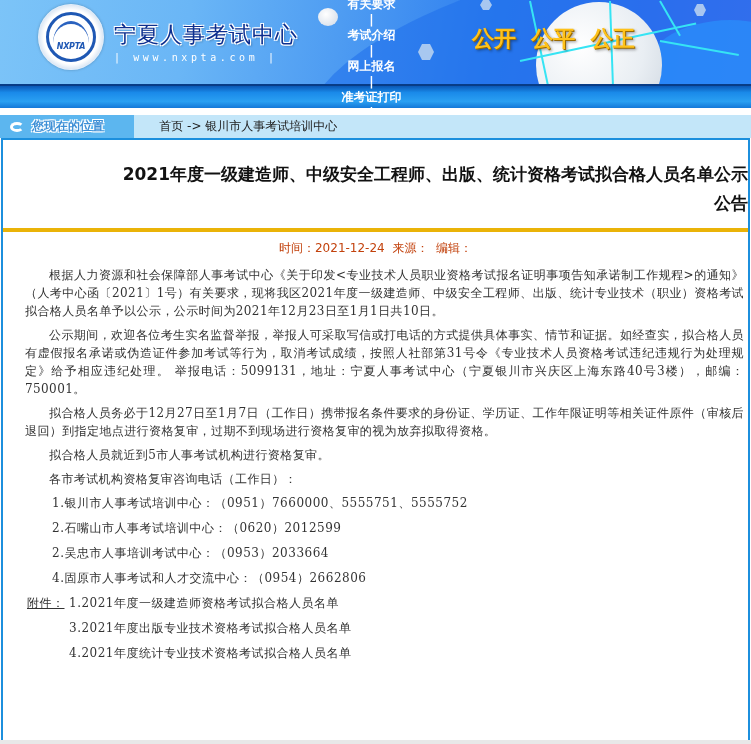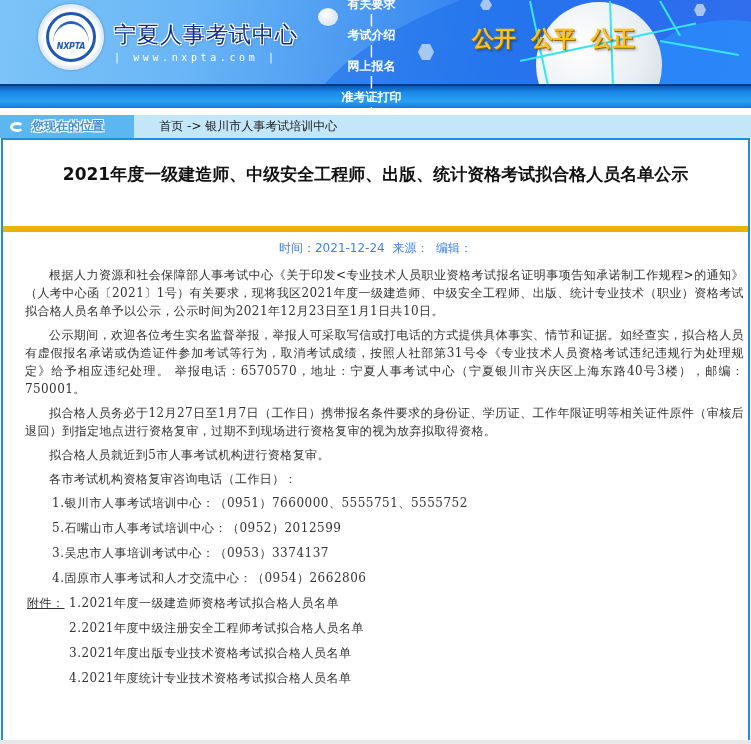--- a/index.html
+++ b/index.html
@@ -98,28 +98,28 @@
   }
   .crumb-path { padding-left: 10px; font-size: 12px; color: #222; white-space: pre; }
   .crumb-link { color: #222; cursor: pointer; }
 
   
   .content {
     position: absolute; left: 1px; top: 138px; width: 749px; height: 602px;
     border: 2px solid #1c8fdd; border-bottom: none; background: #fff;
   }
   .title-block {
-    height: 92px; border-bottom: 6px solid #eab308; text-align: center; padding-top: 20px;
+    height: 92px; border-bottom: 4px solid #eab308; text-align: right; padding-top: 20px;
   }
   .title {
     font-family: "DejaVu Sans", sans-serif; font-weight: bold; font-size: 17px; color: #111;
     line-height: 29px;
   }
   .meta {
-    text-align: center; font-size: 12px; color: #3b82f6; padding-top: 8px; height: 28px; white-space: pre;
+    text-align: center; font-size: 12px; color: #c2410c; padding-top: 8px; height: 28px; white-space: pre;
   }
   .body {
     padding: 6px 4px 0 22px; font-family: "DejaVu Serif", serif; font-size: 12px; color: #333;
   }
   .para { text-indent: 2em; line-height: 18px; margin-bottom: 6px; letter-spacing: 0.4px; text-align: justify; }
   .line-item { line-height: 18px; margin-bottom: 7px; padding-left: 27px; letter-spacing: 0.5px; }
   .attach-row { line-height: 18px; margin-bottom: 7px; letter-spacing: 0.5px; display: flex; padding-left: 2px; }
   .attach-label { width: 42px; flex: none; text-decoration: underline; }
   .attach-sub { line-height: 18px; margin-bottom: 7px; letter-spacing: 0.5px; padding-left: 44px; }
   .attach-link { color: #333; cursor: pointer; }
@@ -184,38 +184,38 @@
   </div>
   <div class="crumb-path">
     <a class="crumb-link">首页</a><span> -&gt; </span><a class="crumb-link">银川市人事考试培训中心</a>
   </div>
 </div>
 
 <div class="content">
   <div class="title-block">
     <div class="title">
       <div>2021年度一级建造师、中级安全工程师、出版、统计资格考试拟合格人员名单公示</div>
+      <div>公告</div>
     </div>
   </div>
   <div class="meta"><span>时间：</span><span>2021-12-24</span>  <span>来源：</span>  <span>编辑：</span></div>
 
   <div class="body">
     <p class="para">根据人力资源和社会保障部人事考试中心《关于印发&lt;专业技术人员职业资格考试报名证明事项告知承诺制工作规程&gt;的通知》（人考中心函〔2021〕1号）有关要求，现将我区2021年度一级建造师、中级安全工程师、出版、统计专业技术（职业）资格考试拟合格人员名单予以公示，公示时间为2021年12月23日至1月1日共10日。</p>
-    <p class="para">公示期间，欢迎各位考生实名监督举报，举报人可采取写信或打电话的方式提供具体事实、情节和证据。如经查实，拟合格人员有虚假报名承诺或伪造证件参加考试等行为，取消考试成绩，按照人社部第31号令《专业技术人员资格考试违纪违规行为处理规定》给予相应违纪处理。 举报电话：6570570，地址：宁夏人事考试中心（宁夏银川市兴庆区上海东路40号3楼），邮编：750001。</p>
+    <p class="para">公示期间，欢迎各位考生实名监督举报，举报人可采取写信或打电话的方式提供具体事实、情节和证据。如经查实，拟合格人员有虚假报名承诺或伪造证件参加考试等行为，取消考试成绩，按照人社部第31号令《专业技术人员资格考试违纪违规行为处理规定》给予相应违纪处理。 举报电话：5099131，地址：宁夏人事考试中心（宁夏银川市兴庆区上海东路40号3楼），邮编：750001。</p>
     <p class="para">拟合格人员务必于12月27日至1月7日（工作日）携带报名条件要求的身份证、学历证、工作年限证明等相关证件原件（审核后退回）到指定地点进行资格复审，过期不到现场进行资格复审的视为放弃拟取得资格。</p>
     <p class="para">拟合格人员就近到5市人事考试机构进行资格复审。</p>
     <p class="para">各市考试机构资格复审咨询电话（工作日）：</p>
 
     <div class="line-item">1.银川市人事考试培训中心：（0951）7660000、5555751、5555752</div>
-    <div class="line-item">5.石嘴山市人事考试培训中心：（0952）2012599</div>
-    <div class="line-item">3.吴忠市人事培训考试中心：（0953）3374137</div>
+    <div class="line-item">2.石嘴山市人事考试培训中心：（0620）2012599</div>
+    <div class="line-item">2.吴忠市人事培训考试中心：（0953）2033664</div>
     <div class="line-item">4.固原市人事考试和人才交流中心：（0954）2662806</div>
 
     <div class="attach-row">
       <span class="attach-label">附件：</span>
       <a class="attach-link">1.2021年度一级建造师资格考试拟合格人员名单</a>
     </div>
-    <div class="attach-sub"><a class="attach-link">2.2021年度中级注册安全工程师考试拟合格人员名单</a></div>
     <div class="attach-sub"><a class="attach-link">3.2021年度出版专业技术资格考试拟合格人员名单</a></div>
     <div class="attach-sub"><a class="attach-link">4.2021年度统计专业技术资格考试拟合格人员名单</a></div>
   </div>
 </div>
 <div class="bottom-rule"></div>
 
 </body></html>

